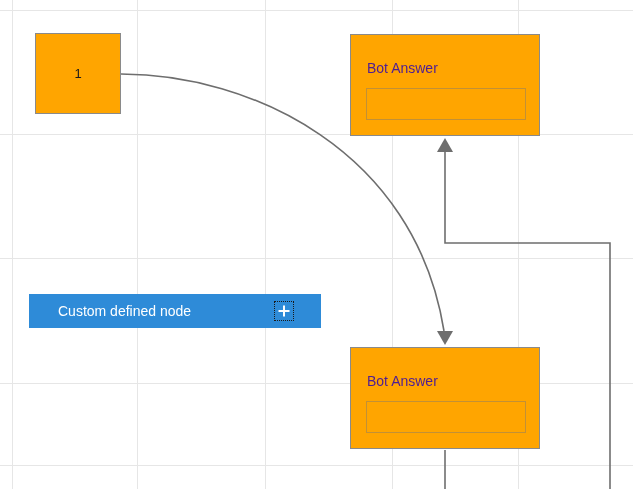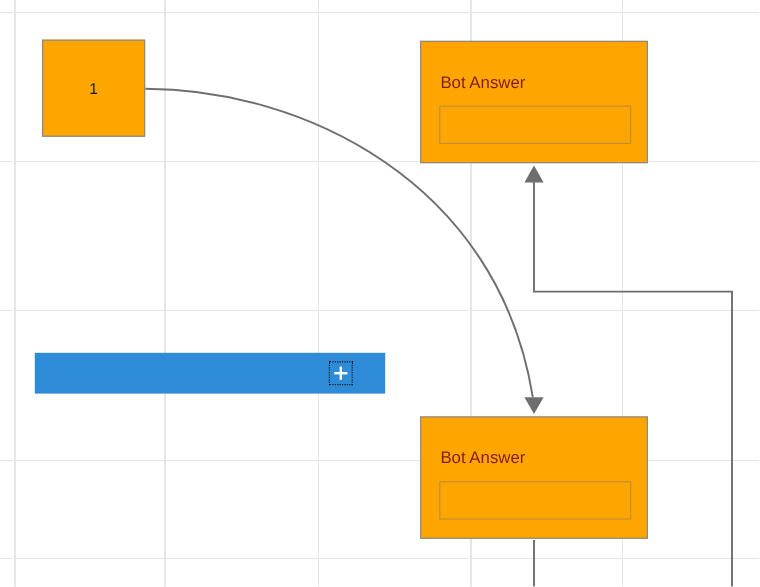--- a/index.html
+++ b/index.html
@@ -49,21 +49,21 @@
     height: 102px;
     padding: 0;
   }
   #node-bot-top { top: 34px; }
   #node-bot-bottom { top: 347px; }
   .node-title {
     position: absolute;
     left: 16px;
     top: 26px;
     font-size: 14px;
-    color: #7f1d1d;
+    color: #4c1d95;
     line-height: 1;
     white-space: nowrap;
   }
   .node-slot {
     position: absolute;
     left: 15px;
     top: 53px;
     width: 160px;
     height: 32px;
     box-sizing: border-box;
@@ -143,20 +143,21 @@
     <span class="node-title">Bot Answer</span>
     <div class="node-slot"></div>
   </div>
 
   <div class="node node-bot" id="node-bot-bottom">
     <span class="node-title">Bot Answer</span>
     <div class="node-slot"></div>
   </div>
 
   <div id="palette-item">
+    <span class="palette-label">Custom defined node</span>
     <span class="palette-add">
       <svg width="12" height="12" viewBox="0 0 12 12" xmlns="http://www.w3.org/2000/svg">
         <rect x="5" y="0.5" width="2" height="11" fill="#ffffff"></rect>
         <rect x="0.5" y="5" width="11" height="2" fill="#ffffff"></rect>
       </svg>
     </span>
   </div>
 
 </div>
 

